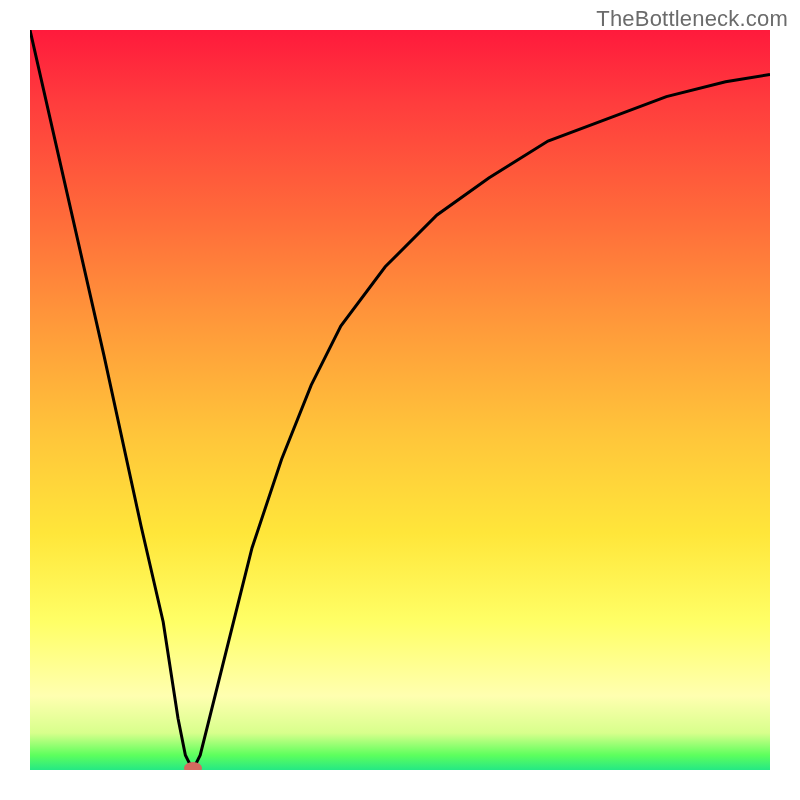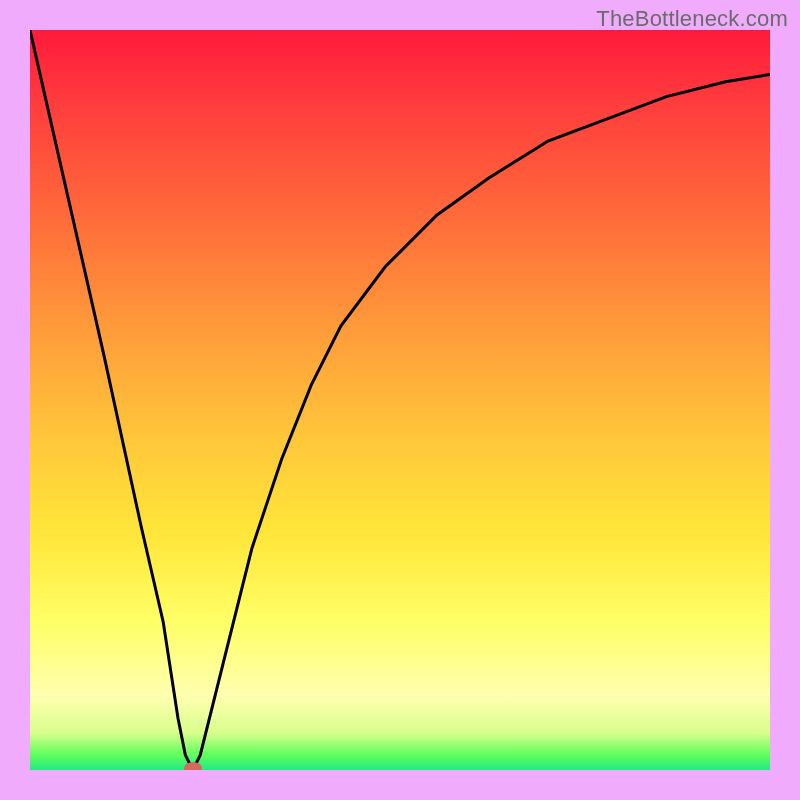--- a/index.html
+++ b/index.html
@@ -8,21 +8,21 @@
     width: 800px;
     height: 800px;
     overflow: hidden;
     background: #000;
     font-family: Arial, Helvetica, sans-serif;
   }
   .frame {
     position: relative;
     width: 800px;
     height: 800px;
-    background: #f0abfc;
+    background: #ffffff;
   }
   .plot-area {
     position: absolute;
     left: 30px;
     top: 30px;
     width: 740px;
     height: 740px;
     overflow: hidden;
   }
   .gradient-bg {

